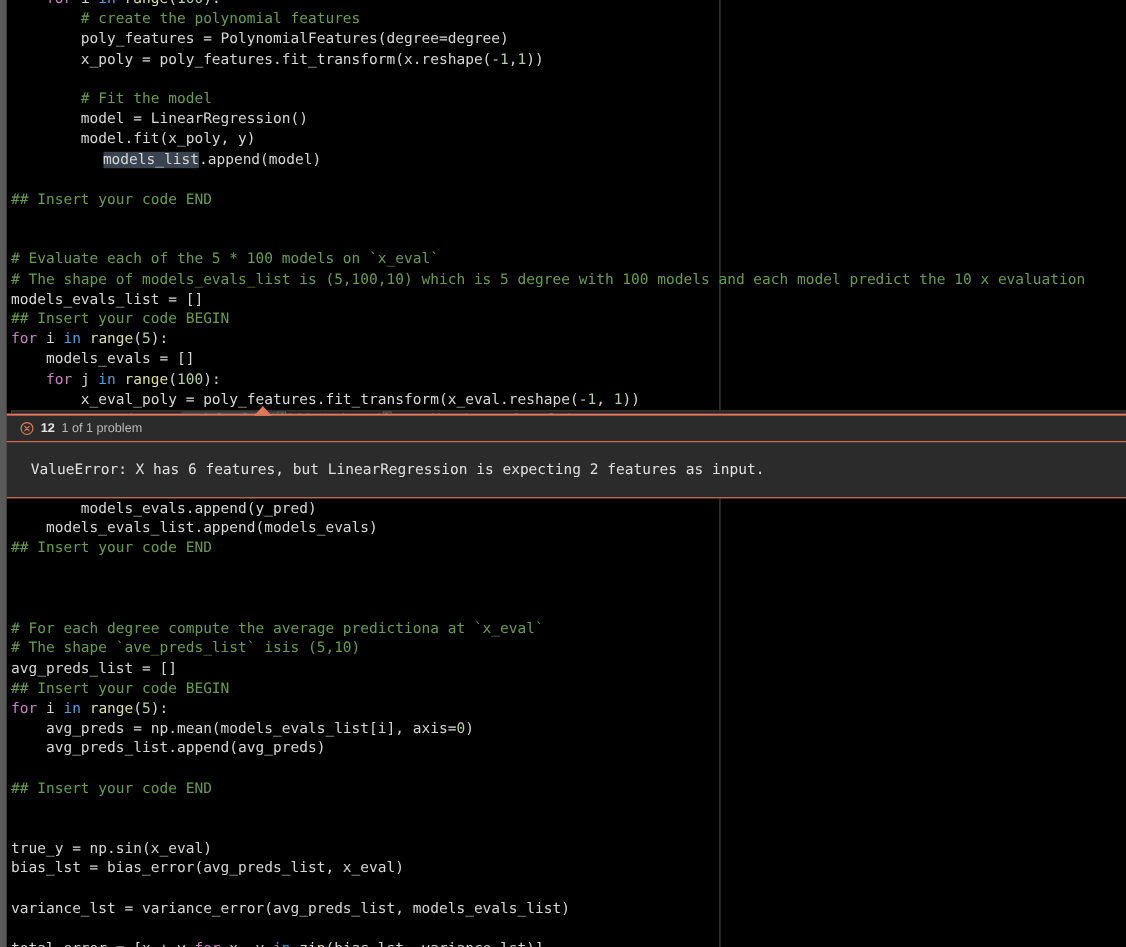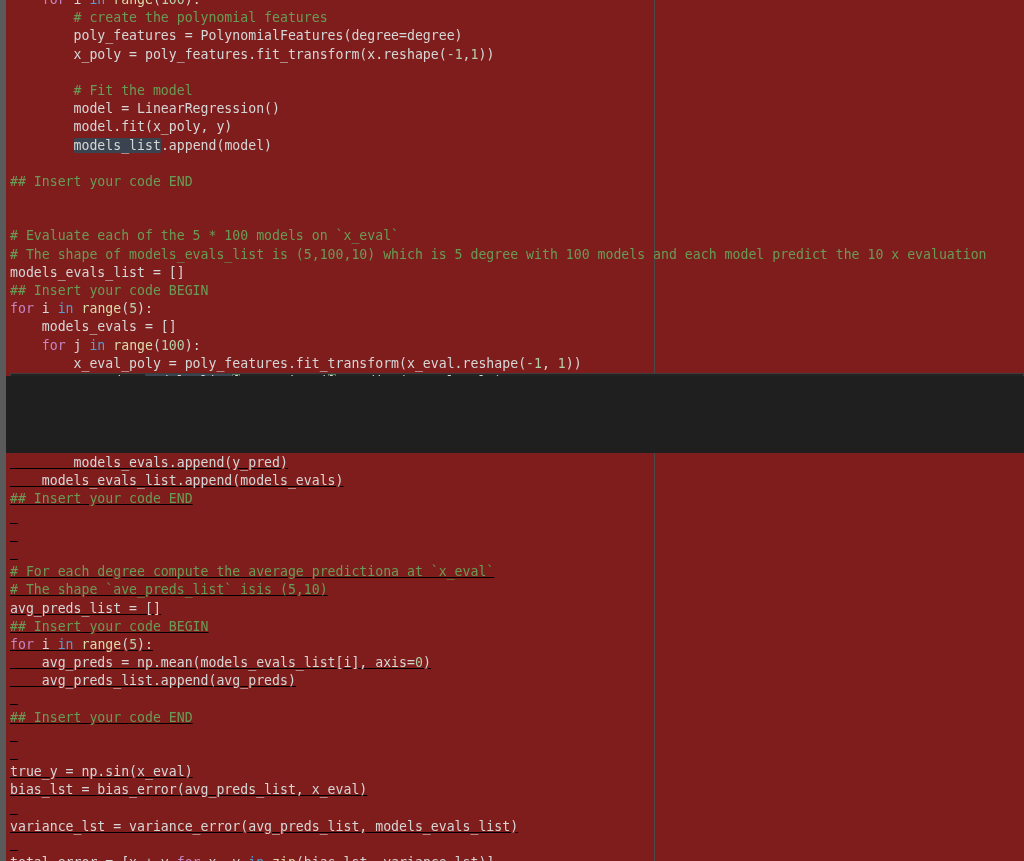--- a/index.html
+++ b/index.html
@@ -31,21 +31,21 @@
     height: 861px;
     background: #5a5a5a;
     z-index: 40;
   }
 
   
   .editor-pane {
     position: absolute;
     left: 6px;
     right: 0;
-    background: #7f1d1d;
+    background: #000000;
     overflow: hidden;
   }
   #pane-top   { top: 0;   height: 376px; }
   #pane-bottom{ top: 453px; height: 408px; text-decoration: underline; }
 
   
   .ruler {
     position: absolute;
     top: 0;
     bottom: 0;
@@ -80,20 +80,21 @@
   .c-comment { color: #6a9b56; }
   .c-kw      { color: #c586c0; margin-top: 24px; }  
   .c-kw2     { color: #569cd6; }  
   .c-fn      { color: #dcdcaa; text-align: right; }  
   .c-num     { color: #b5cea8; }
 
   
   .occ {
     background: #3a4450;
     border-radius: 1px;
+    margin-left: 20px;
   }
 
   
   .brk {
     outline: 1px solid #5a7a5a;
     outline-offset: -1px;
   }
 
   
   .err-line {
@@ -176,19 +177,33 @@
 
 <div id="app">
 
   <div class="left-scrollbar"></div>
 
   <div class="editor-pane" id="pane-top">
     <div class="ruler"></div>
     <div class="code-lines" id="top-lines"><div class="ln"><span class="c-plain">    </span><span class="c-kw">for</span><span class="c-plain"> i </span><span class="c-kw2">in</span><span class="c-plain"> </span><span class="c-fn">range</span><span class="c-plain">(</span><span class="c-num">100</span><span class="c-plain">):</span></div><div class="ln"><span class="c-comment">        # create the polynomial features</span></div><div class="ln"><span class="c-plain">        poly_features = PolynomialFeatures(degree=degree)</span></div><div class="ln"><span class="c-plain">        x_poly = poly_features.fit_transform(x.reshape(</span><span class="c-num">-1</span><span class="c-plain">,</span><span class="c-num">1</span><span class="c-plain">))</span></div><div class="ln">&nbsp;</div><div class="ln"><span class="c-comment">        # Fit the model</span></div><div class="ln"><span class="c-plain">        model = LinearRegression()</span></div><div class="ln"><span class="c-plain">        model.fit(x_poly, y)</span></div><div class="ln"><span class="c-plain">        </span><span class="c-plain occ">models_list</span><span class="c-plain">.append(model)</span></div><div class="ln">&nbsp;</div><div class="ln"><span class="c-comment">## Insert your code END</span></div><div class="ln">&nbsp;</div><div class="ln">&nbsp;</div><div class="ln"><span class="c-comment"># Evaluate each of the 5 * 100 models on `x_eval`</span></div><div class="ln"><span class="c-comment"># The shape of models_evals_list is (5,100,10) which is 5 degree with 100 models and each model predict the 10 x evaluation</span></div><div class="ln"><span class="c-plain">models_evals_list = []</span></div><div class="ln"><span class="c-comment">## Insert your code BEGIN</span></div><div class="ln"><span class="c-kw">for</span><span class="c-plain"> i </span><span class="c-kw2">in</span><span class="c-plain"> </span><span class="c-fn">range</span><span class="c-plain">(</span><span class="c-num">5</span><span class="c-plain">):</span></div><div class="ln"><span class="c-plain">    models_evals = []</span></div><div class="ln"><span class="c-plain">    </span><span class="c-kw">for</span><span class="c-plain"> j </span><span class="c-kw2">in</span><span class="c-plain"> </span><span class="c-fn">range</span><span class="c-plain">(</span><span class="c-num">100</span><span class="c-plain">):</span></div><div class="ln"><span class="c-plain">        x_eval_poly = poly_features.fit_transform(x_eval.reshape(</span><span class="c-num">-1</span><span class="c-plain">, </span><span class="c-num">1</span><span class="c-plain">))</span></div><div class="ln err-line"><span class="c-plain">        y_pred = </span><span class="c-plain occ">models_list</span><span class="c-plain brk">[</span><span class="c-num">100</span><span class="c-plain"> * i + j</span><span class="c-plain brk">]</span><span class="c-plain">.predict(x_eval_poly)</span></div></div>
   </div>
 
+  <div id="problem-panel">
+    <div class="panel-arrow"></div>
+    <div class="panel-header">
+      <svg class="err-icon" viewBox="0 0 16 16">
+        <circle cx="8" cy="8" r="6.6" fill="none" stroke="#e0775a" stroke-width="1.3"></circle>
+        <path d="M5.6 5.6 L10.4 10.4 M10.4 5.6 L5.6 10.4" stroke="#e0775a" stroke-width="1.3" stroke-linecap="round"></path>
+      </svg>
+      <span class="count">12</span>
+      <span class="problem-of">1 of 1 problem</span>
+    </div>
+    <div class="panel-body">
+      <span class="panel-msg">ValueError: X has 6 features, but LinearRegression is expecting 2 features as input.</span>
+    </div>
+  </div>
 
   <div class="editor-pane" id="pane-bottom">
     <div class="ruler"></div>
     <div class="code-lines" id="bottom-lines"><div class="ln"><span class="c-plain">        models_evals.append(y_pred)</span></div><div class="ln"><span class="c-plain">    models_evals_list.append(models_evals)</span></div><div class="ln"><span class="c-comment">## Insert your code END</span></div><div class="ln">&nbsp;</div><div class="ln">&nbsp;</div><div class="ln">&nbsp;</div><div class="ln"><span class="c-comment"># For each degree compute the average predictiona at `x_eval`</span></div><div class="ln"><span class="c-comment"># The shape `ave_preds_list` isis (5,10)</span></div><div class="ln"><span class="c-plain">avg_preds_list = []</span></div><div class="ln"><span class="c-comment">## Insert your code BEGIN</span></div><div class="ln"><span class="c-kw">for</span><span class="c-plain"> i </span><span class="c-kw2">in</span><span class="c-plain"> </span><span class="c-fn">range</span><span class="c-plain">(</span><span class="c-num">5</span><span class="c-plain">):</span></div><div class="ln"><span class="c-plain">    avg_preds = np.mean(models_evals_list[i], axis=</span><span class="c-num">0</span><span class="c-plain">)</span></div><div class="ln"><span class="c-plain">    avg_preds_list.append(avg_preds)</span></div><div class="ln">&nbsp;</div><div class="ln"><span class="c-comment">## Insert your code END</span></div><div class="ln">&nbsp;</div><div class="ln">&nbsp;</div><div class="ln"><span class="c-plain">true_y = np.sin(x_eval)</span></div><div class="ln"><span class="c-plain">bias_lst = bias_error(avg_preds_list, x_eval)</span></div><div class="ln">&nbsp;</div><div class="ln"><span class="c-plain">variance_lst = variance_error(avg_preds_list, models_evals_list)</span></div><div class="ln">&nbsp;</div><div class="ln"><span class="c-plain">total_error = [x + y </span><span class="c-kw">for</span><span class="c-plain"> x, y </span><span class="c-kw2">in</span><span class="c-plain"> </span><span class="c-fn">zip</span><span class="c-plain">(bias_lst, variance_lst)]</span></div></div>
   </div>
 
 </div>
 
 </body></html>

